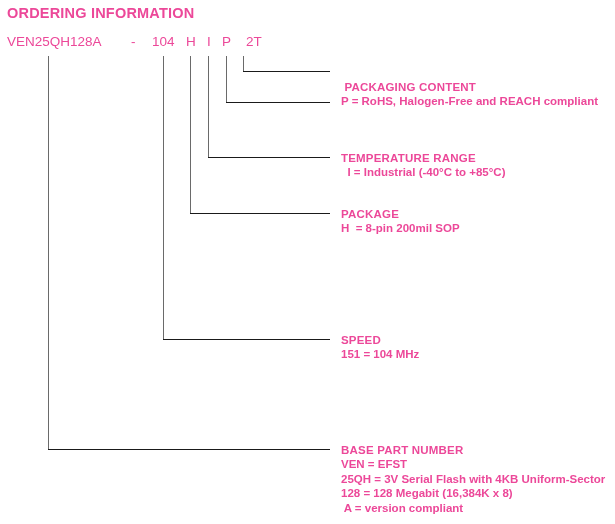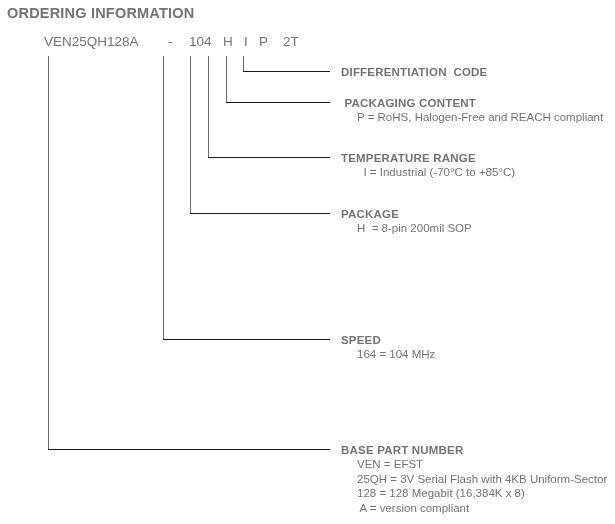--- a/index.html
+++ b/index.html
@@ -6,21 +6,21 @@
     margin: 0;
     padding: 0;
     background: #ffffff;
   }
   #page {
     position: relative;
     width: 615px;
     height: 524px;
     background: #ffffff;
     font-family: "Liberation Sans", sans-serif;
-    color: #737373;
+    color: #ec4899;
     overflow: hidden;
   }
   #title {
     position: absolute;
     left: 7px;
     top: 5px;
     font-size: 14.5px;
     font-weight: bold;
     letter-spacing: 0.2px;
     white-space: nowrap;
@@ -31,21 +31,20 @@
     left: 0;
     top: 34px;
     height: 18px;
     font-size: 13.5px;
     white-space: nowrap;
   }
   #partnumber .seg {
     position: absolute;
     top: 0;
     white-space: nowrap;
-    margin-left: 37px;
   }
   
   #leaders {
     position: absolute;
     left: 0;
     top: 0;
     width: 615px;
     height: 524px;
   }
   
@@ -56,24 +55,23 @@
   }
   .callout .head {
     font-size: 11.5px;
     font-weight: bold;
     letter-spacing: 0.2px;
     line-height: 14px;
     white-space: pre;
   }
   .callout .sub {
     font-size: 11.5px;
-    font-weight: normal;
+    font-weight: bold;
     line-height: 14.5px;
     white-space: pre;
-    margin-left: 16px;
   }
 </style>
 </head>
 <body>
 
 <div id="page">
 
   <div id="title">ORDERING INFORMATION</div>
 
   <div id="partnumber">
@@ -100,42 +98,39 @@
     <g stroke="#1a1a1a" stroke-width="1.7" fill="none" shape-rendering="crispEdges">
       <line x1="243" y1="71.5" x2="330" y2="71.5"></line>
       <line x1="226" y1="102.5" x2="330" y2="102.5"></line>
       <line x1="208" y1="157.5" x2="330" y2="157.5"></line>
       <line x1="190" y1="213.5" x2="330" y2="213.5"></line>
       <line x1="163" y1="339.5" x2="330" y2="339.5"></line>
       <line x1="48" y1="449.5" x2="330" y2="449.5"></line>
     </g>
   </svg>
 
-  <div class="callout" style="top:65px">
-    <div class="head">DIFFERENTIATION  CODE</div>
-  </div>
 
-  <div class="callout" style="top:96px">
+  <div class="callout" style="top:80px">
     <div class="head"> PACKAGING CONTENT</div>
     <div class="sub">P = RoHS, Halogen-Free and REACH compliant</div>
   </div>
 
   <div class="callout" style="top:151px">
     <div class="head">TEMPERATURE RANGE</div>
-    <div class="sub">  I = Industrial (-70°C to +85°C)</div>
+    <div class="sub">  I = Industrial (-40°C to +85°C)</div>
   </div>
 
   <div class="callout" style="top:207px">
     <div class="head">PACKAGE</div>
     <div class="sub">H  = 8-pin 200mil SOP</div>
   </div>
 
   <div class="callout" style="top:333px">
     <div class="head">SPEED</div>
-    <div class="sub">164 = 104 MHz</div>
+    <div class="sub">151 = 104 MHz</div>
   </div>
 
   <div class="callout" style="top:443px">
     <div class="head">BASE PART NUMBER</div>
     <div class="sub">VEN = EFST</div>
     <div class="sub">25QH = 3V Serial Flash with 4KB Uniform-Sector</div>
     <div class="sub">128 = 128 Megabit (16,384K x 8)</div>
     <div class="sub"> A = version compliant</div>
   </div>
 

